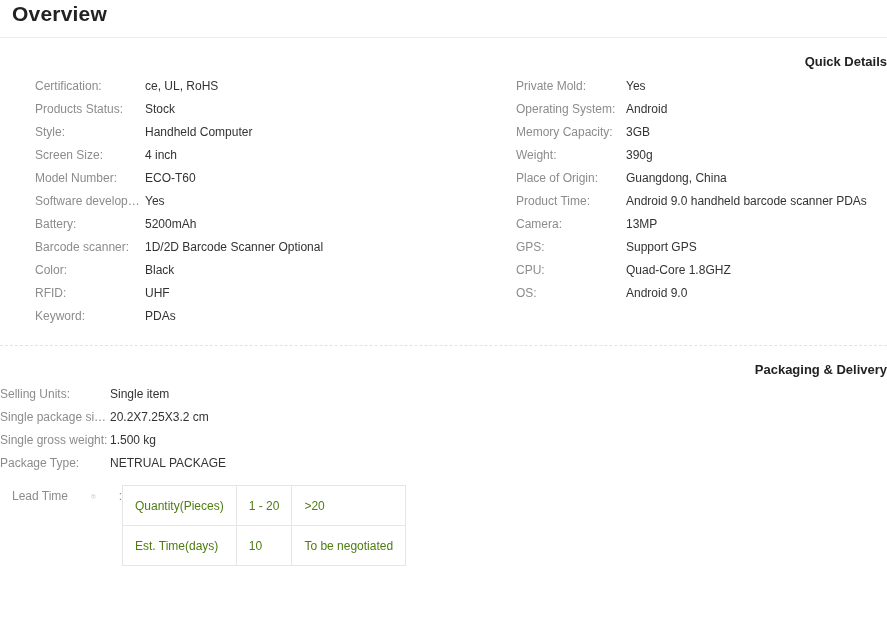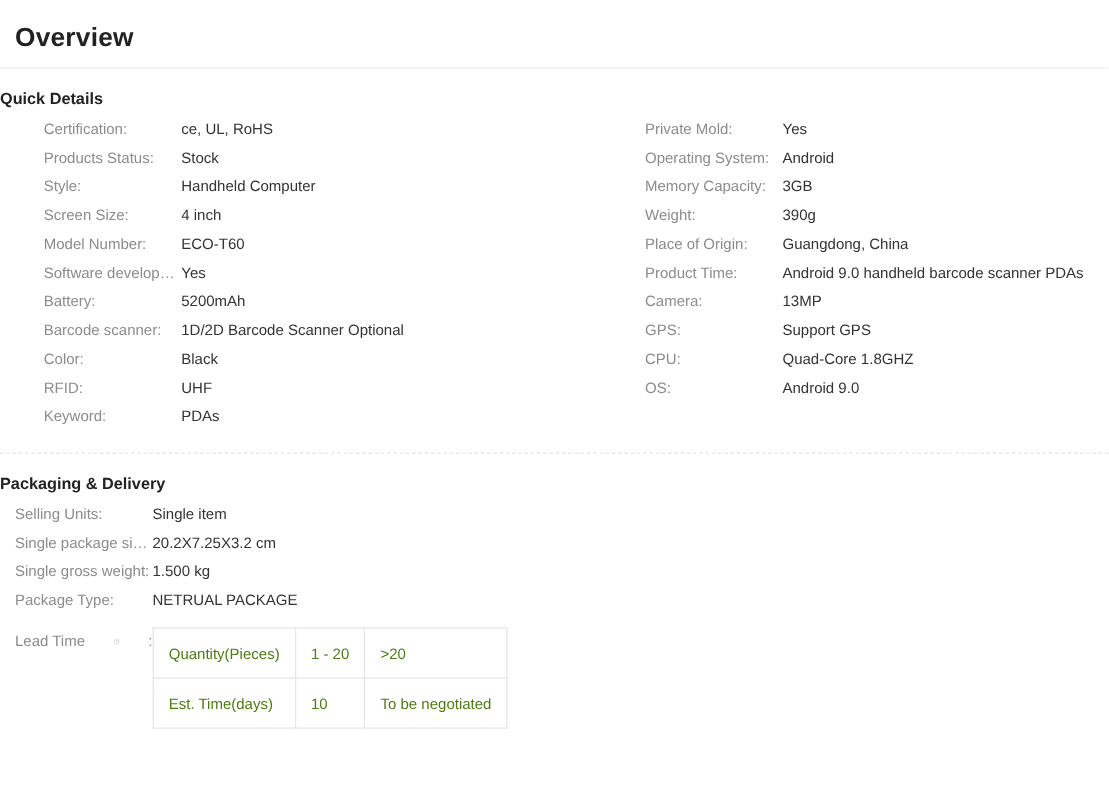--- a/index.html
+++ b/index.html
@@ -15,39 +15,40 @@
     overflow: hidden;
     position: relative;
   }
 
   
   .page-title {
     font-size: 21px;
     font-weight: bold;
     color: #222222;
     letter-spacing: 0.2px;
-    padding: 17px 0 0 12px;
+    padding: 0 0 0 12px;
     line-height: 28px;
   }
   .title-rule {
     height: 1px;
     background: #ececec;
     margin-top: 9px;
     width: 887px;
   }
 
   
   .section-heading {
     font-size: 13px;
     font-weight: bold;
     color: #222222;
     padding-left: 0;
     margin-top: 16px;
     margin-bottom: 9px;
     line-height: 16px;
+    text-align: right;
   }
 
   
   .attr-columns {
     position: relative;
     margin-left: 23px;
   }
   .attr-col {
     position: absolute;
     top: 0;
@@ -80,21 +81,21 @@
   }
 
   
   .dashed-rule {
     border-top: 1px dashed #e3e3e3;
     width: 887px;
     margin: 0;
   }
 
   
-  .pack-rows { padding-left: 12px; }
+  .pack-rows { padding-left: 0; }
   .pack-row {
     display: flex;
     align-items: baseline;
     height: 23px;
     font-size: 12px;
     white-space: nowrap;
   }
   .pack-row .attr-label { width: 110px; }
 
   

